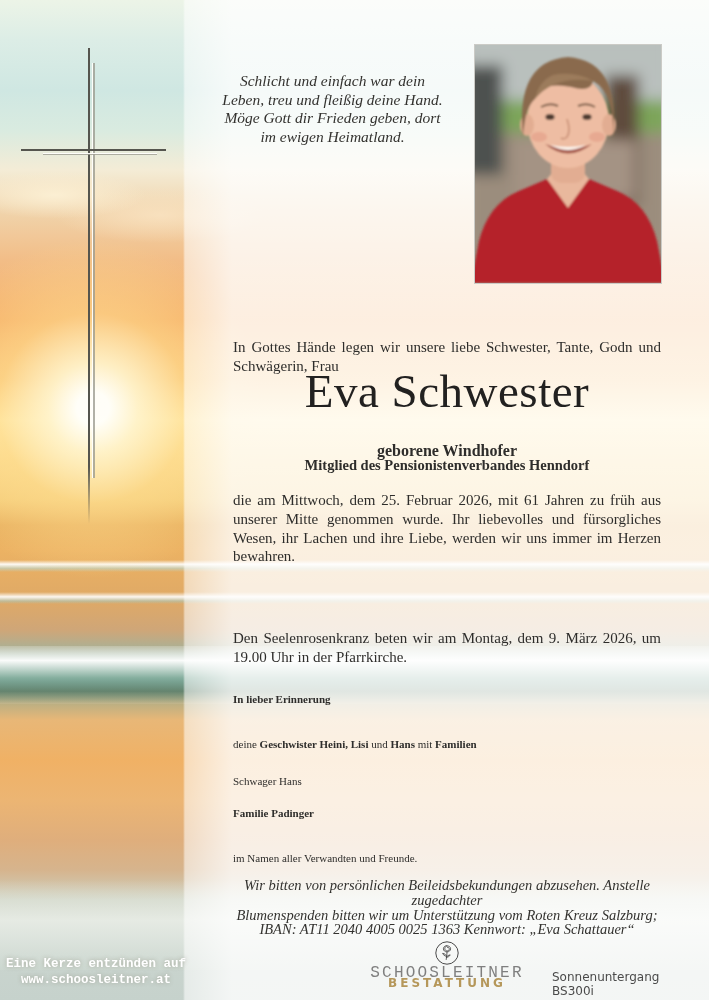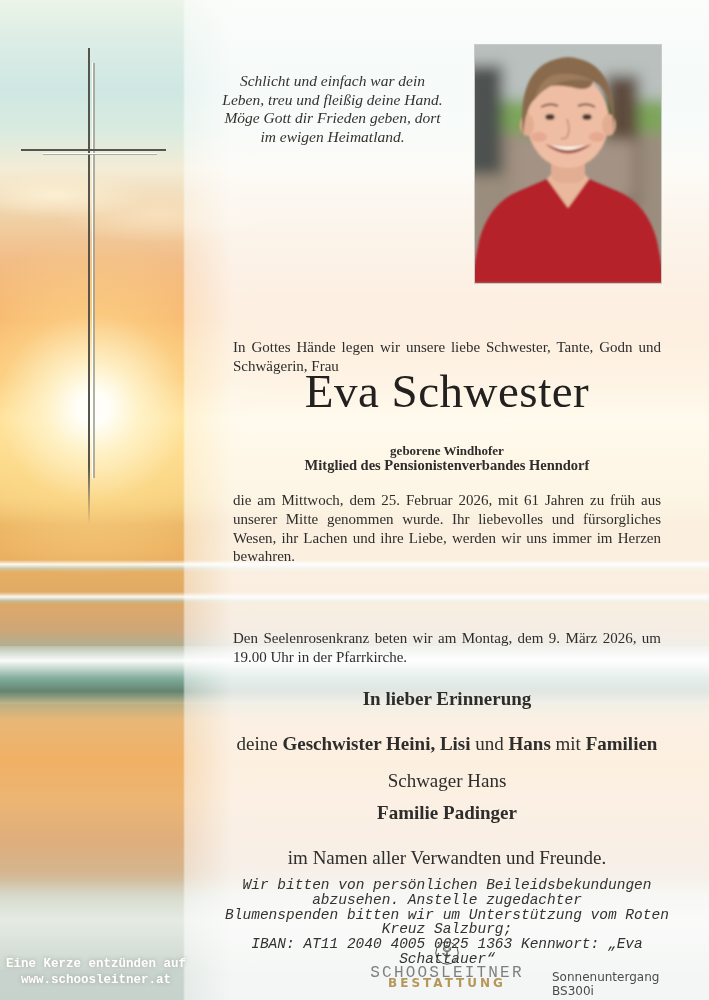--- a/index.html
+++ b/index.html
@@ -89,37 +89,37 @@
   .poem{
     position:absolute;left:150px;top:72px;width:365px;text-align:center;
     font-style:italic;font-size:15.5px;line-height:18.5px;color:#33322f;
   }
   .col{position:absolute;left:233px;width:428px;margin-top:24px;}
   .intro{top:314px;text-align:justify;font-size:15px;line-height:18.5px;}
   .name{
     top:366px;text-align:center;font-size:47px;line-height:50px;
     font-weight:normal;color:#222120;letter-spacing:.5px;margin:0;
   }
-  .sub1{top:419px;text-align:center;font-weight:bold;font-size:13px;line-height:15px;}
+  .sub1{top:419px;text-align:center;font-weight:bold;font-size:16px;line-height:15px;}
   .sub2{top:434px;text-align:center;font-weight:bold;font-size:14.5px;line-height:15px;}
   .para{text-align:justify;font-size:15px;line-height:18.8px;}
   .p1{top:467px;}
   .p2{top:548px;}
   .p3{top:605px;}
-  .center-line{text-align:center;font-size:19px;line-height:18px;}
+  .center-line{text-align:left;font-size:11px;line-height:18px;}
   .l-erinnerung{top:666px;font-weight:bold;}
   .l-geschwister{top:711px;}
   .l-schwager{top:748px;font-weight:normal;}
   .l-familie{top:780px;font-weight:bold;}
   .l-namen{top:825px;}
   .condolence{
     position:absolute;left:212px;top:878px;width:470px;text-align:center;
     font-style:italic;font-size:14.5px;line-height:14.8px;color:#33322f;
   }
-  .condolence div{margin-bottom:0;font-family:Liberation Mono, monospace;}
+  .condolence div{margin-bottom:0;}
   
   .fh{position:absolute;left:233px;top:940px;width:428px;text-align:center;}
   .fh .rose{display:block;margin:0 auto 2px auto;}
   .fh-name{
     font-family:Liberation Mono, monospace;font-size:16px;letter-spacing:2.2px;
     color:#7f7f7f;line-height:11px;
   }
   .fh-tag{
     font-family:"DejaVu Sans",sans-serif;font-size:12px;font-weight:bold;
     letter-spacing:3px;color:#b5975a;line-height:9px;

